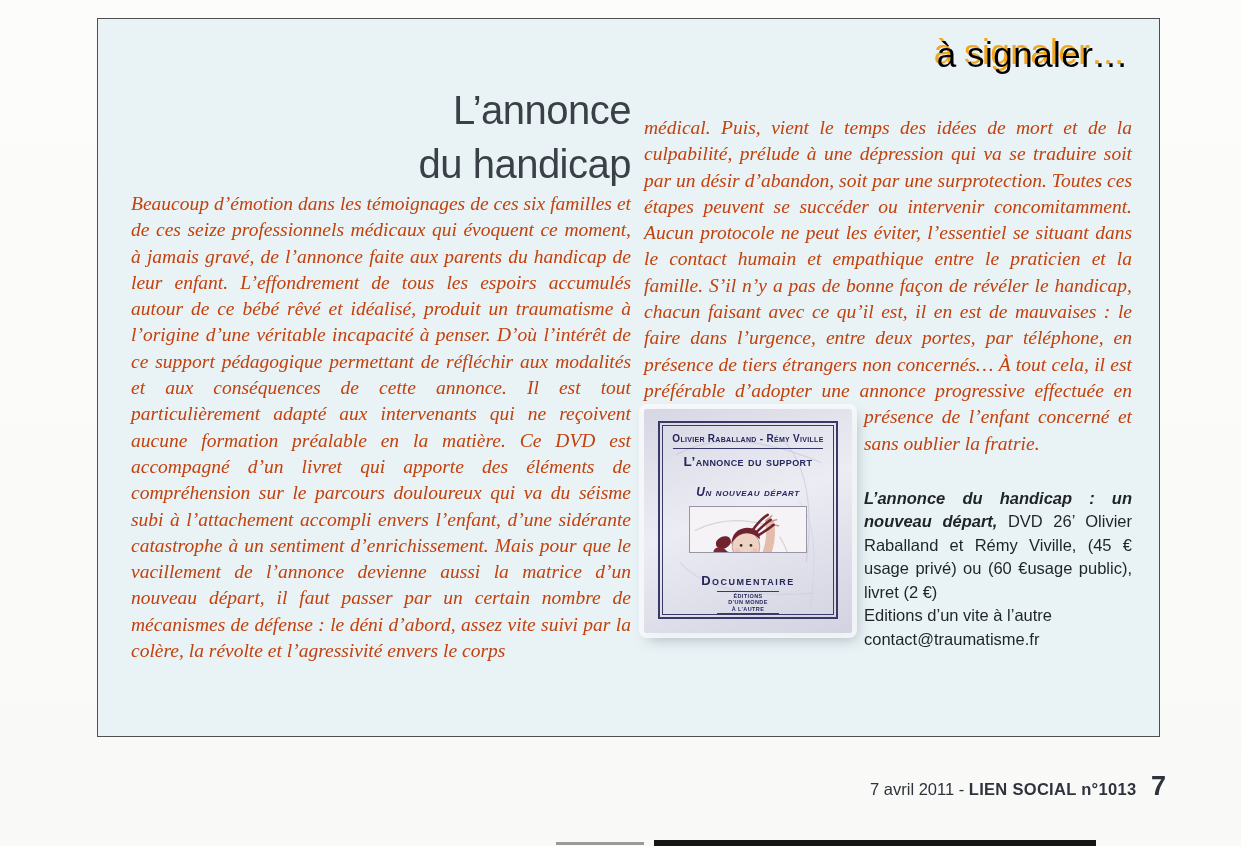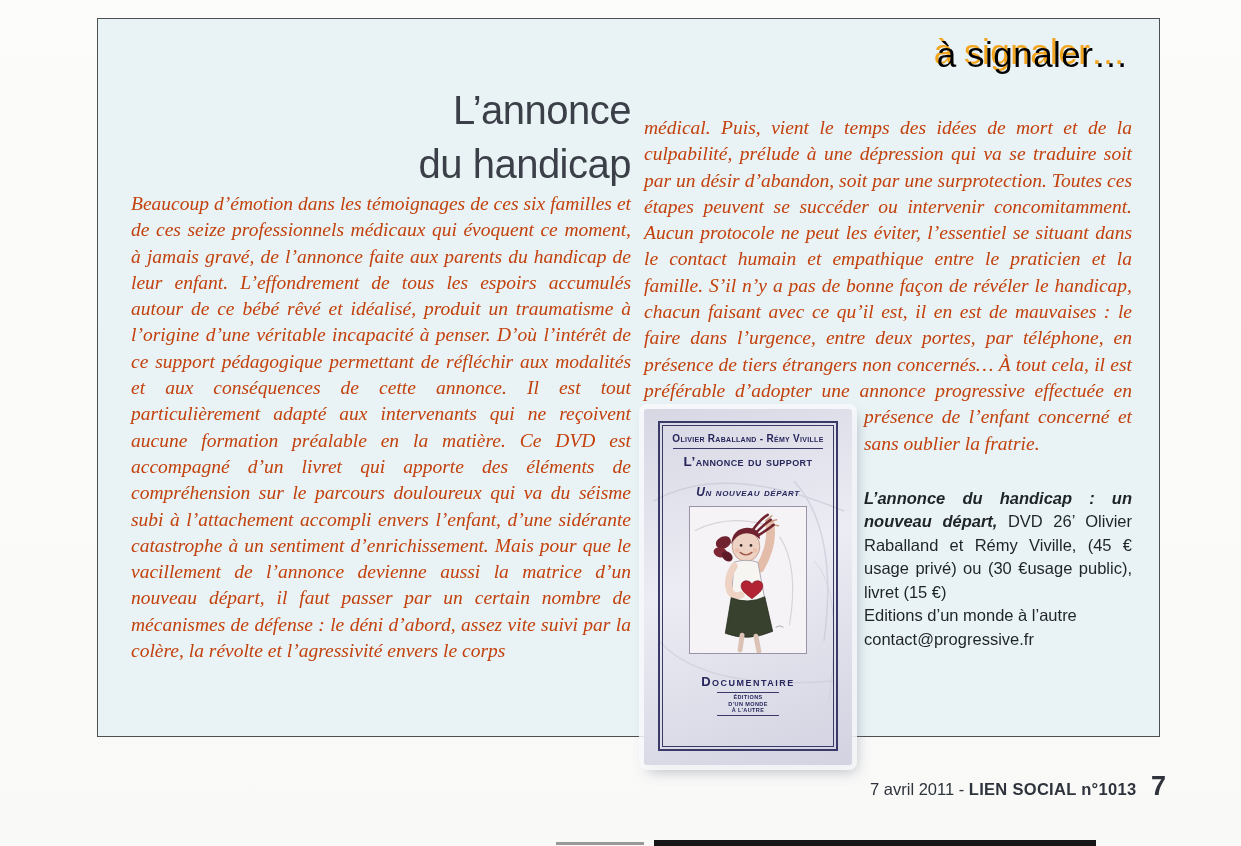--- a/index.html
+++ b/index.html
@@ -64,21 +64,21 @@
   
   .col-right {
     position: absolute;
     left: 546px; top: 96px;
     width: 488px;
     min-height: 610px;
   }
   .float-spacer { float: left; width: 0; height: 294px; }
   .dvd {
     float: left; clear: left;
-    width: 208px; height: 356px;
+    width: 208px; height: 224px;
     margin: 0 12px 10px 0;
     position: relative;
     background: linear-gradient(160deg, #d7d7e4 0%, #ececf4 45%, #d2d2e1 100%);
     border-radius: 3px;
     box-shadow: 0 0 0 5px rgba(248,249,251,0.85), 4px 6px 14px rgba(100,110,125,0.45);
   }
   .cover-sketch { position: absolute; inset: 0; width: 100%; height: 100%; opacity: 0.45; }
   .dvd-frame {
     position: absolute;
     left: 14px; right: 14px; top: 12px; bottom: 14px;
@@ -250,23 +250,23 @@
               <div>d’un monde</div>
               <div>à l’autre</div>
             </div>
           </div>
         </div>
       </div>
 
       <p class="body">médical. Puis, vient le temps des idées de mort et de la culpabilité, prélude à une dépression qui va se traduire soit par un désir d’abandon, soit par une surprotection. Toutes ces étapes peuvent se succéder ou intervenir concomitamment. Aucun protocole ne peut les éviter, l’essentiel se situant dans le contact humain et empathique entre le praticien et la famille. S’il n’y a pas de bonne façon de révéler le handicap, chacun faisant avec ce qu’il est, il en est de mauvaises : le faire dans l’urgence, entre deux portes, par téléphone, en présence de tiers étrangers non concernés… À tout cela, il est préférable d’adopter une annonce progressive effectuée en présence de l’enfant concerné et sans oublier la fratrie.</p>
 
       <div class="caption">
-        <p class="cap-main"><span class="cap-lead">L’annonce du handicap : un nouveau départ,</span><span> DVD 26’ Olivier Raballand et Rémy Viville, (45 € usage privé) ou (30 €usage public), livret (15 €)</span></p>
-        <div class="cap-line">Editions d’un monde à l’autre</div>
-        <div class="cap-line">contact@progressive.fr</div>
+        <p class="cap-main"><span class="cap-lead">L’annonce du handicap : un nouveau départ,</span><span> DVD 26’ Olivier Raballand et Rémy Viville, (45 € usage privé) ou (60 €usage public), livret (2 €)</span></p>
+        <div class="cap-line">Editions d’un vite à l’autre</div>
+        <div class="cap-line">contact@traumatisme.fr</div>
       </div>
     </div>
 
   </div>
 
   <div class="footer">
     <span class="f-date">7 avril 2011 -</span>
     <span class="f-mag">LIEN SOCIAL n°1013</span>
     <span class="f-page">7</span>
   </div>

